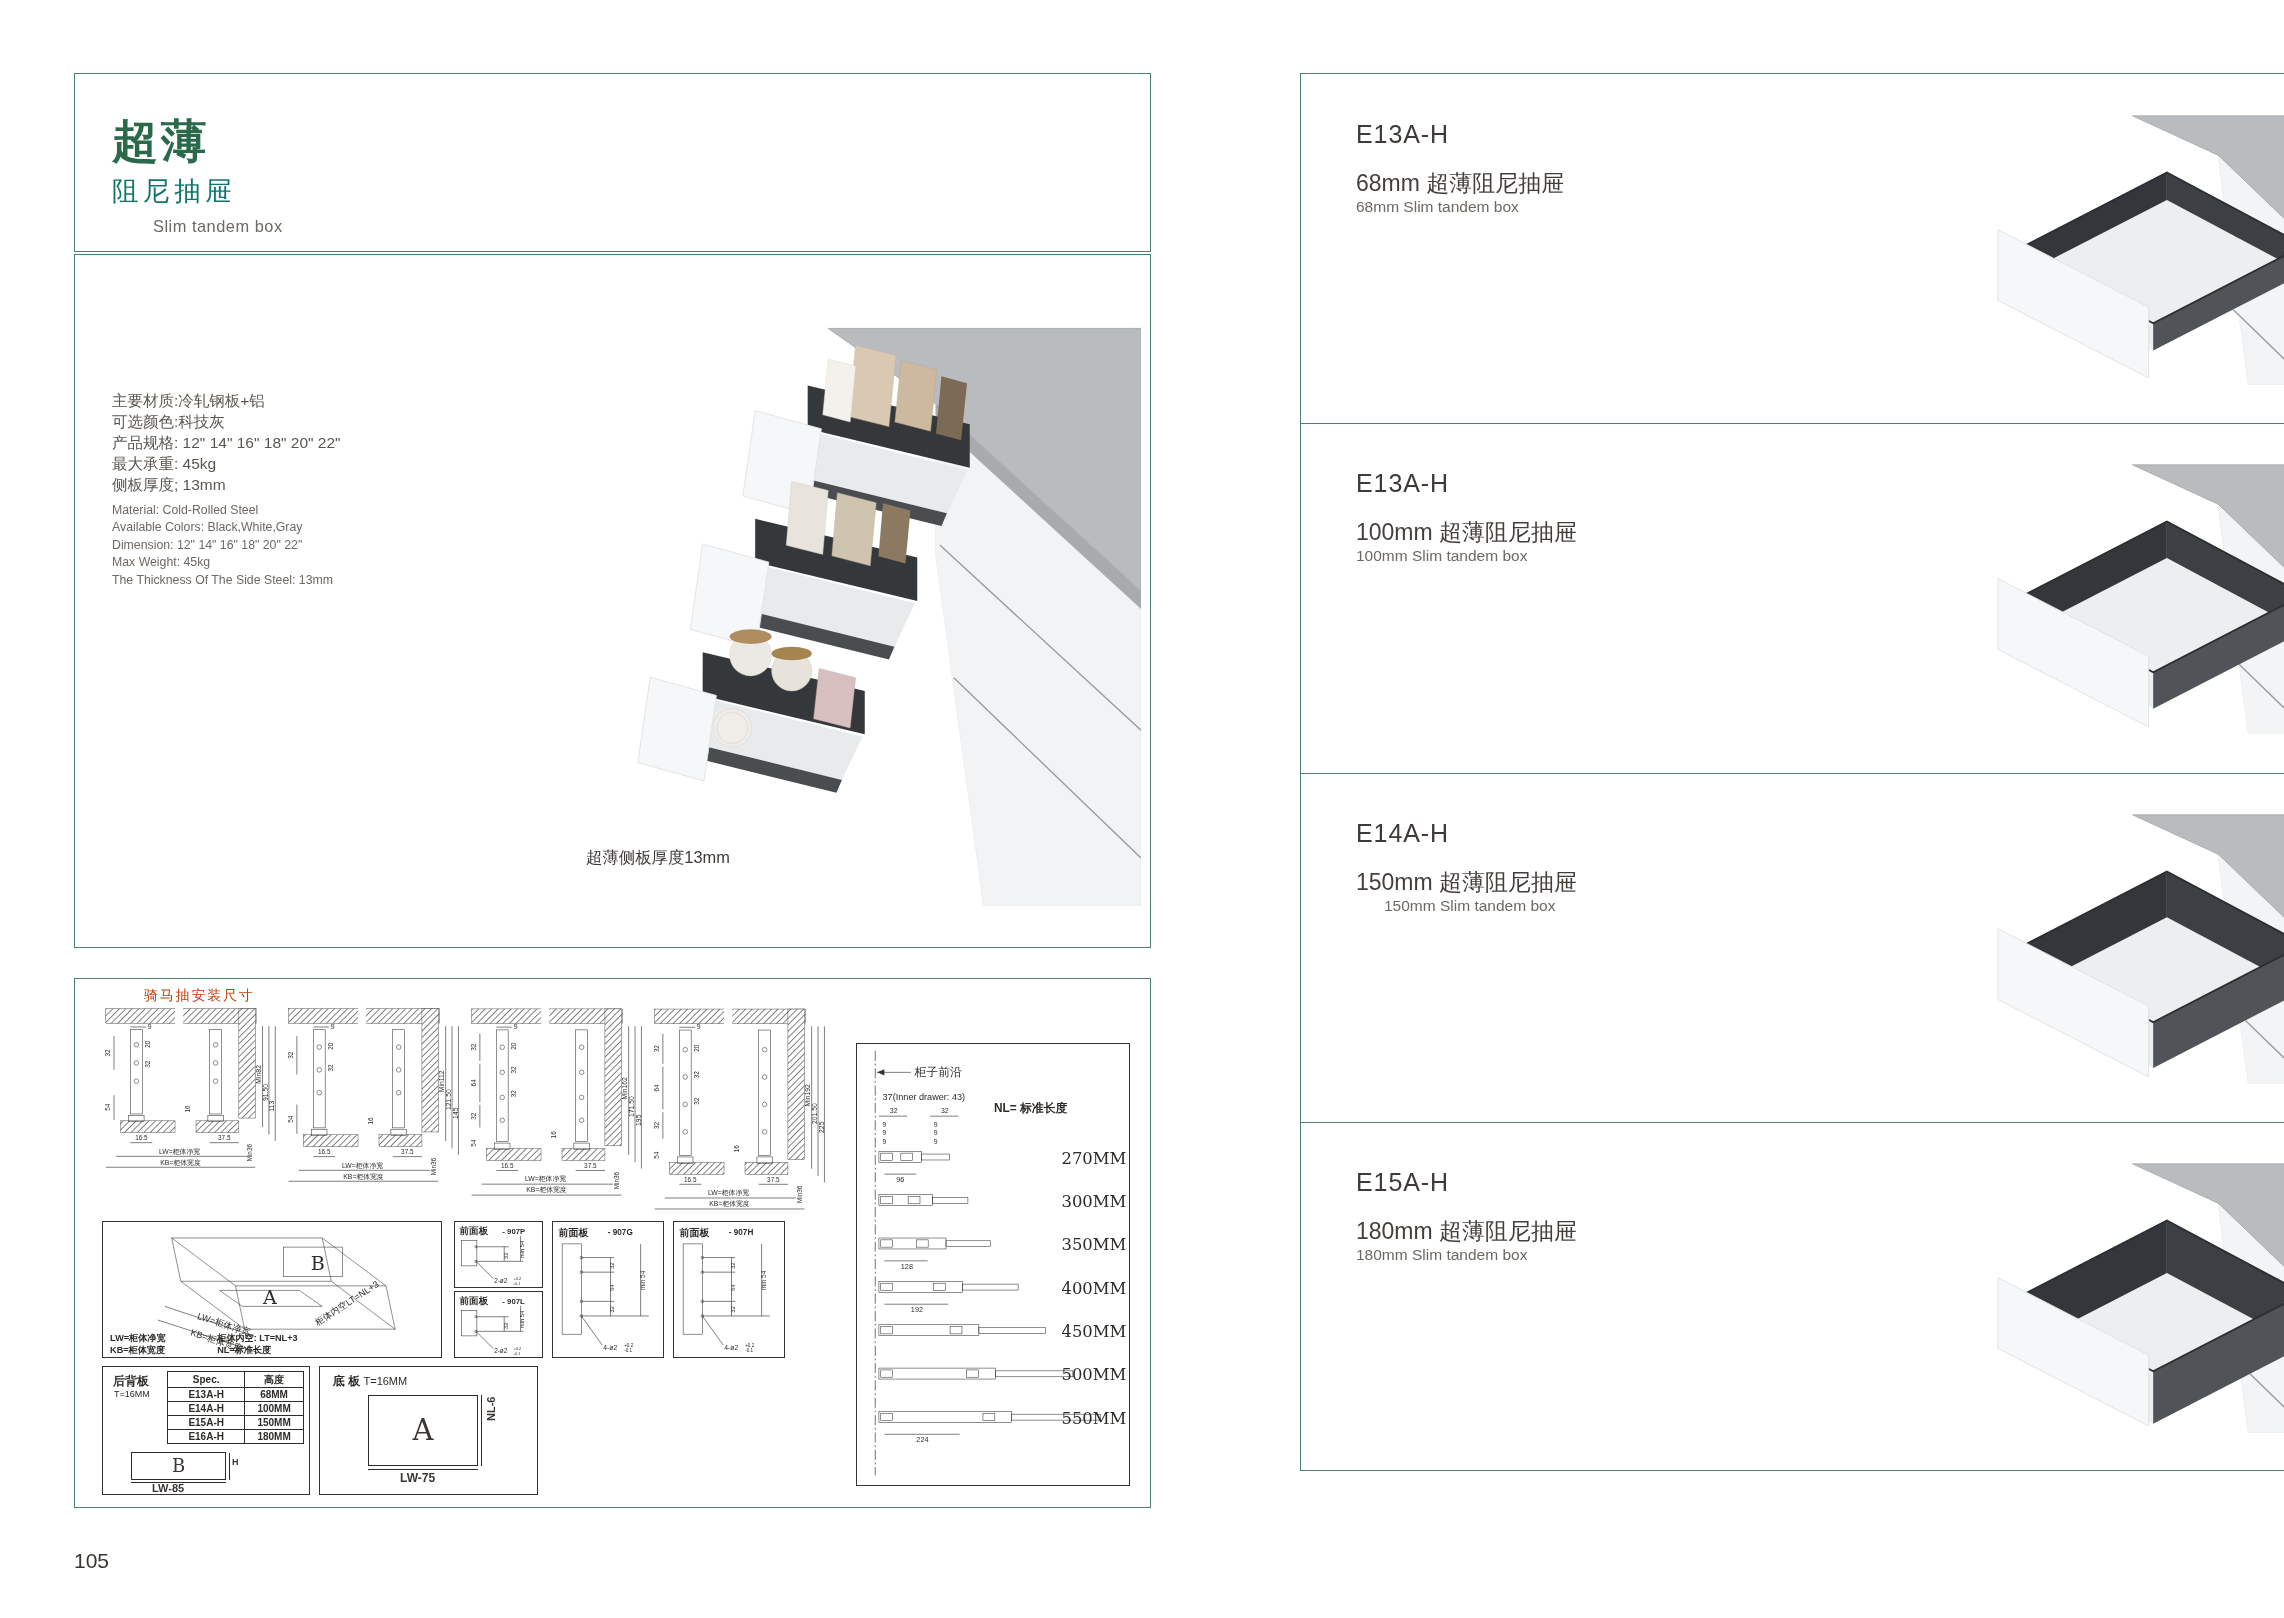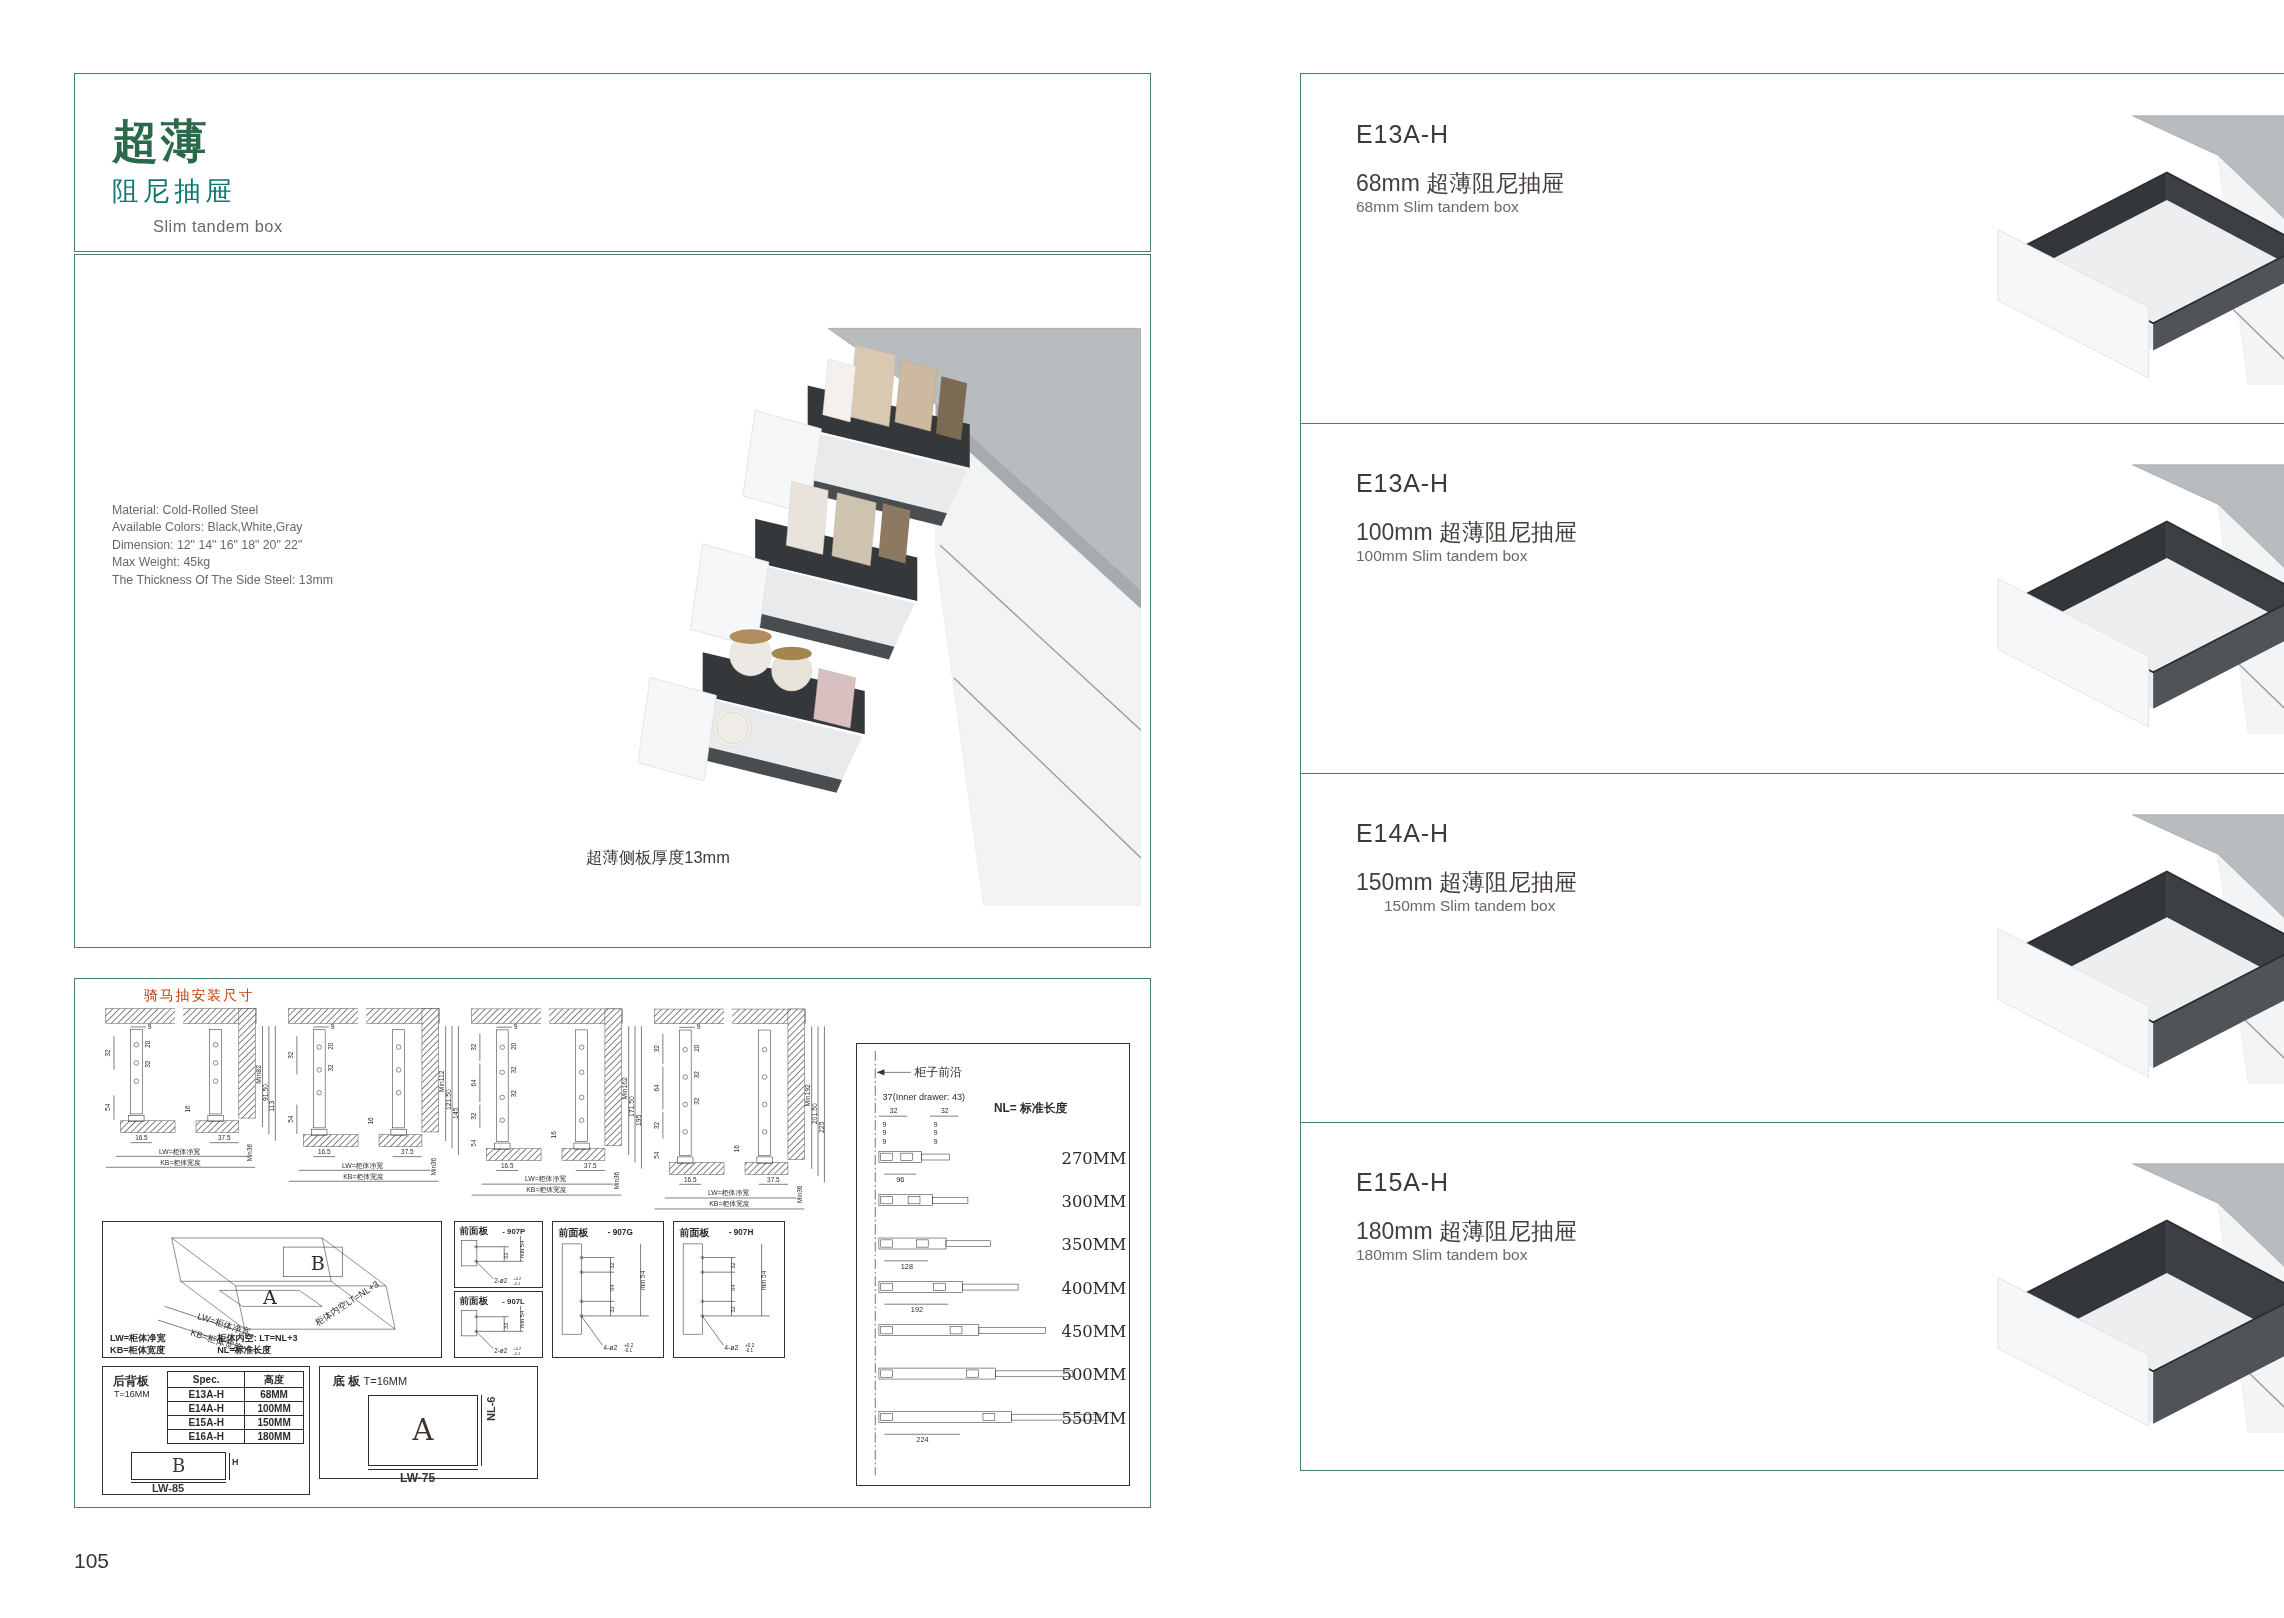--- a/index.html
+++ b/index.html
@@ -40,20 +40,27 @@
   </defs>
 </svg>
 
 <div class="page-box" style="left:74px;top:73px;width:1077px;height:179px;padding-left:20px;">
   <div class="abs cn-green-big" style="left:37px;top:37px;">超薄</div>
   <div class="abs cn-green-sub" style="left:37px;top:99px;">阻尼抽屉</div>
   <div class="abs en-gray" style="left:38px;top:143px;margin-left:40px;">Slim tandem box</div>
 </div>
 
 <div class="page-box" style="left:74px;top:254px;width:1077px;height:694px;">
+  <div class="abs" style="left:37px;top:135px;">
+    <div class="spec-cn">主要材质:冷轧钢板+铝</div>
+    <div class="spec-cn">可选颜色:科技灰</div>
+    <div class="spec-cn">产品规格: 12" 14" 16" 18" 20" 22"</div>
+    <div class="spec-cn">最大承重: 45kg</div>
+    <div class="spec-cn">侧板厚度; 13mm</div>
+  </div>
   <div class="abs" style="left:37px;top:247px;">
     <div class="spec-en">Material: Cold-Rolled Steel</div>
     <div class="spec-en">Available Colors: Black,White,Gray</div>
     <div class="spec-en">Dimension: 12" 14" 16" 18" 20" 22"</div>
     <div class="spec-en">Max Weight: 45kg</div>
     <div class="spec-en">The Thickness Of The Side Steel: 13mm</div>
   </div>
 
   <div class="abs" style="left:461px;top:62px;width:605px;height:589px;">
     <svg width="605" height="589" viewBox="0 0 1325 1290">
@@ -456,21 +463,21 @@
       </table>
     <div class="mini-box" style="left:28px;top:85px;width:95px;height:28px;text-align:center;">
       <span class="panel-letter" style="font-size:18px;line-height:26.5px;">B</span>
     </div>
     <div class="abs" style="left:129px;top:90px;font-size:9px;font-weight:bold;">H</div>
     <div class="abs" style="left:126px;top:86px;width:0.9px;height:26.5px;background:#2e2b28;"></div>
     <div class="abs" style="left:28px;top:115px;width:95px;height:0.9px;background:#2e2b28;"></div>
     <div class="abs" style="left:49px;top:115px;font-size:11px;font-weight:bold;">LW-85</div>
   </div>
 
-  <div class="drawing-frame" style="left:244px;top:387px;width:219px;height:113px;padding-left:36px;">
+  <div class="drawing-frame" style="left:244px;top:387px;width:219px;height:129px;padding-left:36px;">
     <div class="abs" style="left:12.8px;top:6.4px;font-size:12px;font-weight:bold;color:#2e2b28;">
       <span>底 板</span>
       <span style="font-weight:normal;font-size:11px;">T=16MM</span>
     </div>
     <div class="mini-box" style="left:48px;top:28px;width:110px;height:71px;text-align:center;">
       <span class="panel-letter" style="font-size:29px;line-height:69px;">A</span>
     </div>
     <div class="abs" style="left:161px;top:28px;width:0.9px;height:71px;background:#2e2b28;"></div>
     <div class="abs" style="left:165px;top:54px;font-size:11px;font-weight:bold;transform:rotate(-90deg);transform-origin:left top;">NL-6</div>
     <div class="abs" style="left:48px;top:102px;width:110px;height:0.9px;background:#2e2b28;"></div>

